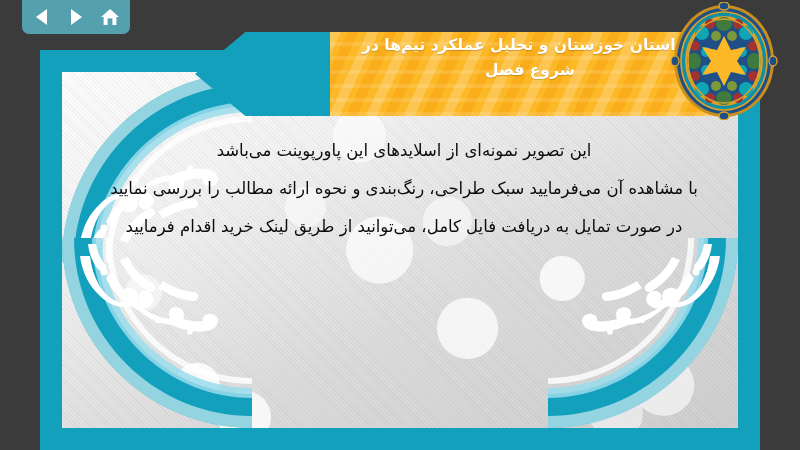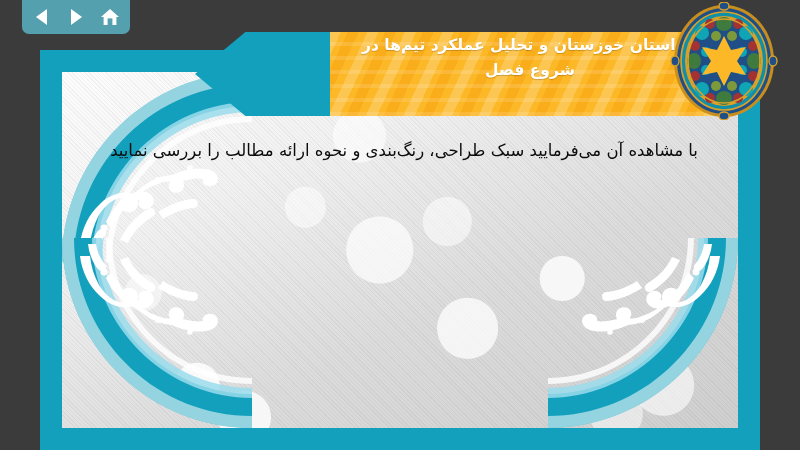--- a/index.html
+++ b/index.html
@@ -283,16 +283,18 @@
         <ellipse cx="54" cy="59" rx="43" ry="49" fill="none" stroke="#d8a12a" stroke-width="1.6"></ellipse>
         <ellipse cx="54" cy="4" rx="5" ry="4" fill="#1f4f86" stroke="#d8a12a" stroke-width="1.4"></ellipse>
         <ellipse cx="54" cy="114" rx="5" ry="4" fill="#1f4f86" stroke="#d8a12a" stroke-width="1.4"></ellipse>
         <ellipse cx="5" cy="59" rx="4" ry="5" fill="#1f4f86" stroke="#d8a12a" stroke-width="1.4"></ellipse>
         <ellipse cx="103" cy="59" rx="4" ry="5" fill="#1f4f86" stroke="#d8a12a" stroke-width="1.4"></ellipse>
       </svg>
     </div>
   </div>
 
   <div id="body-text">
+    <p>این تصویر نمونه‌ای از اسلایدهای این پاورپوینت می‌باشد</p>
     <p>با مشاهده آن می‌فرمایید سبک طراحی، رنگ‌بندی و نحوه ارائه مطالب را بررسی نمایید</p>
+    <p>در صورت تمایل به دریافت فایل کامل، می‌توانید از طریق لینک خرید اقدام فرمایید</p>
   </div>
 
 </div>
 
 </body></html>

